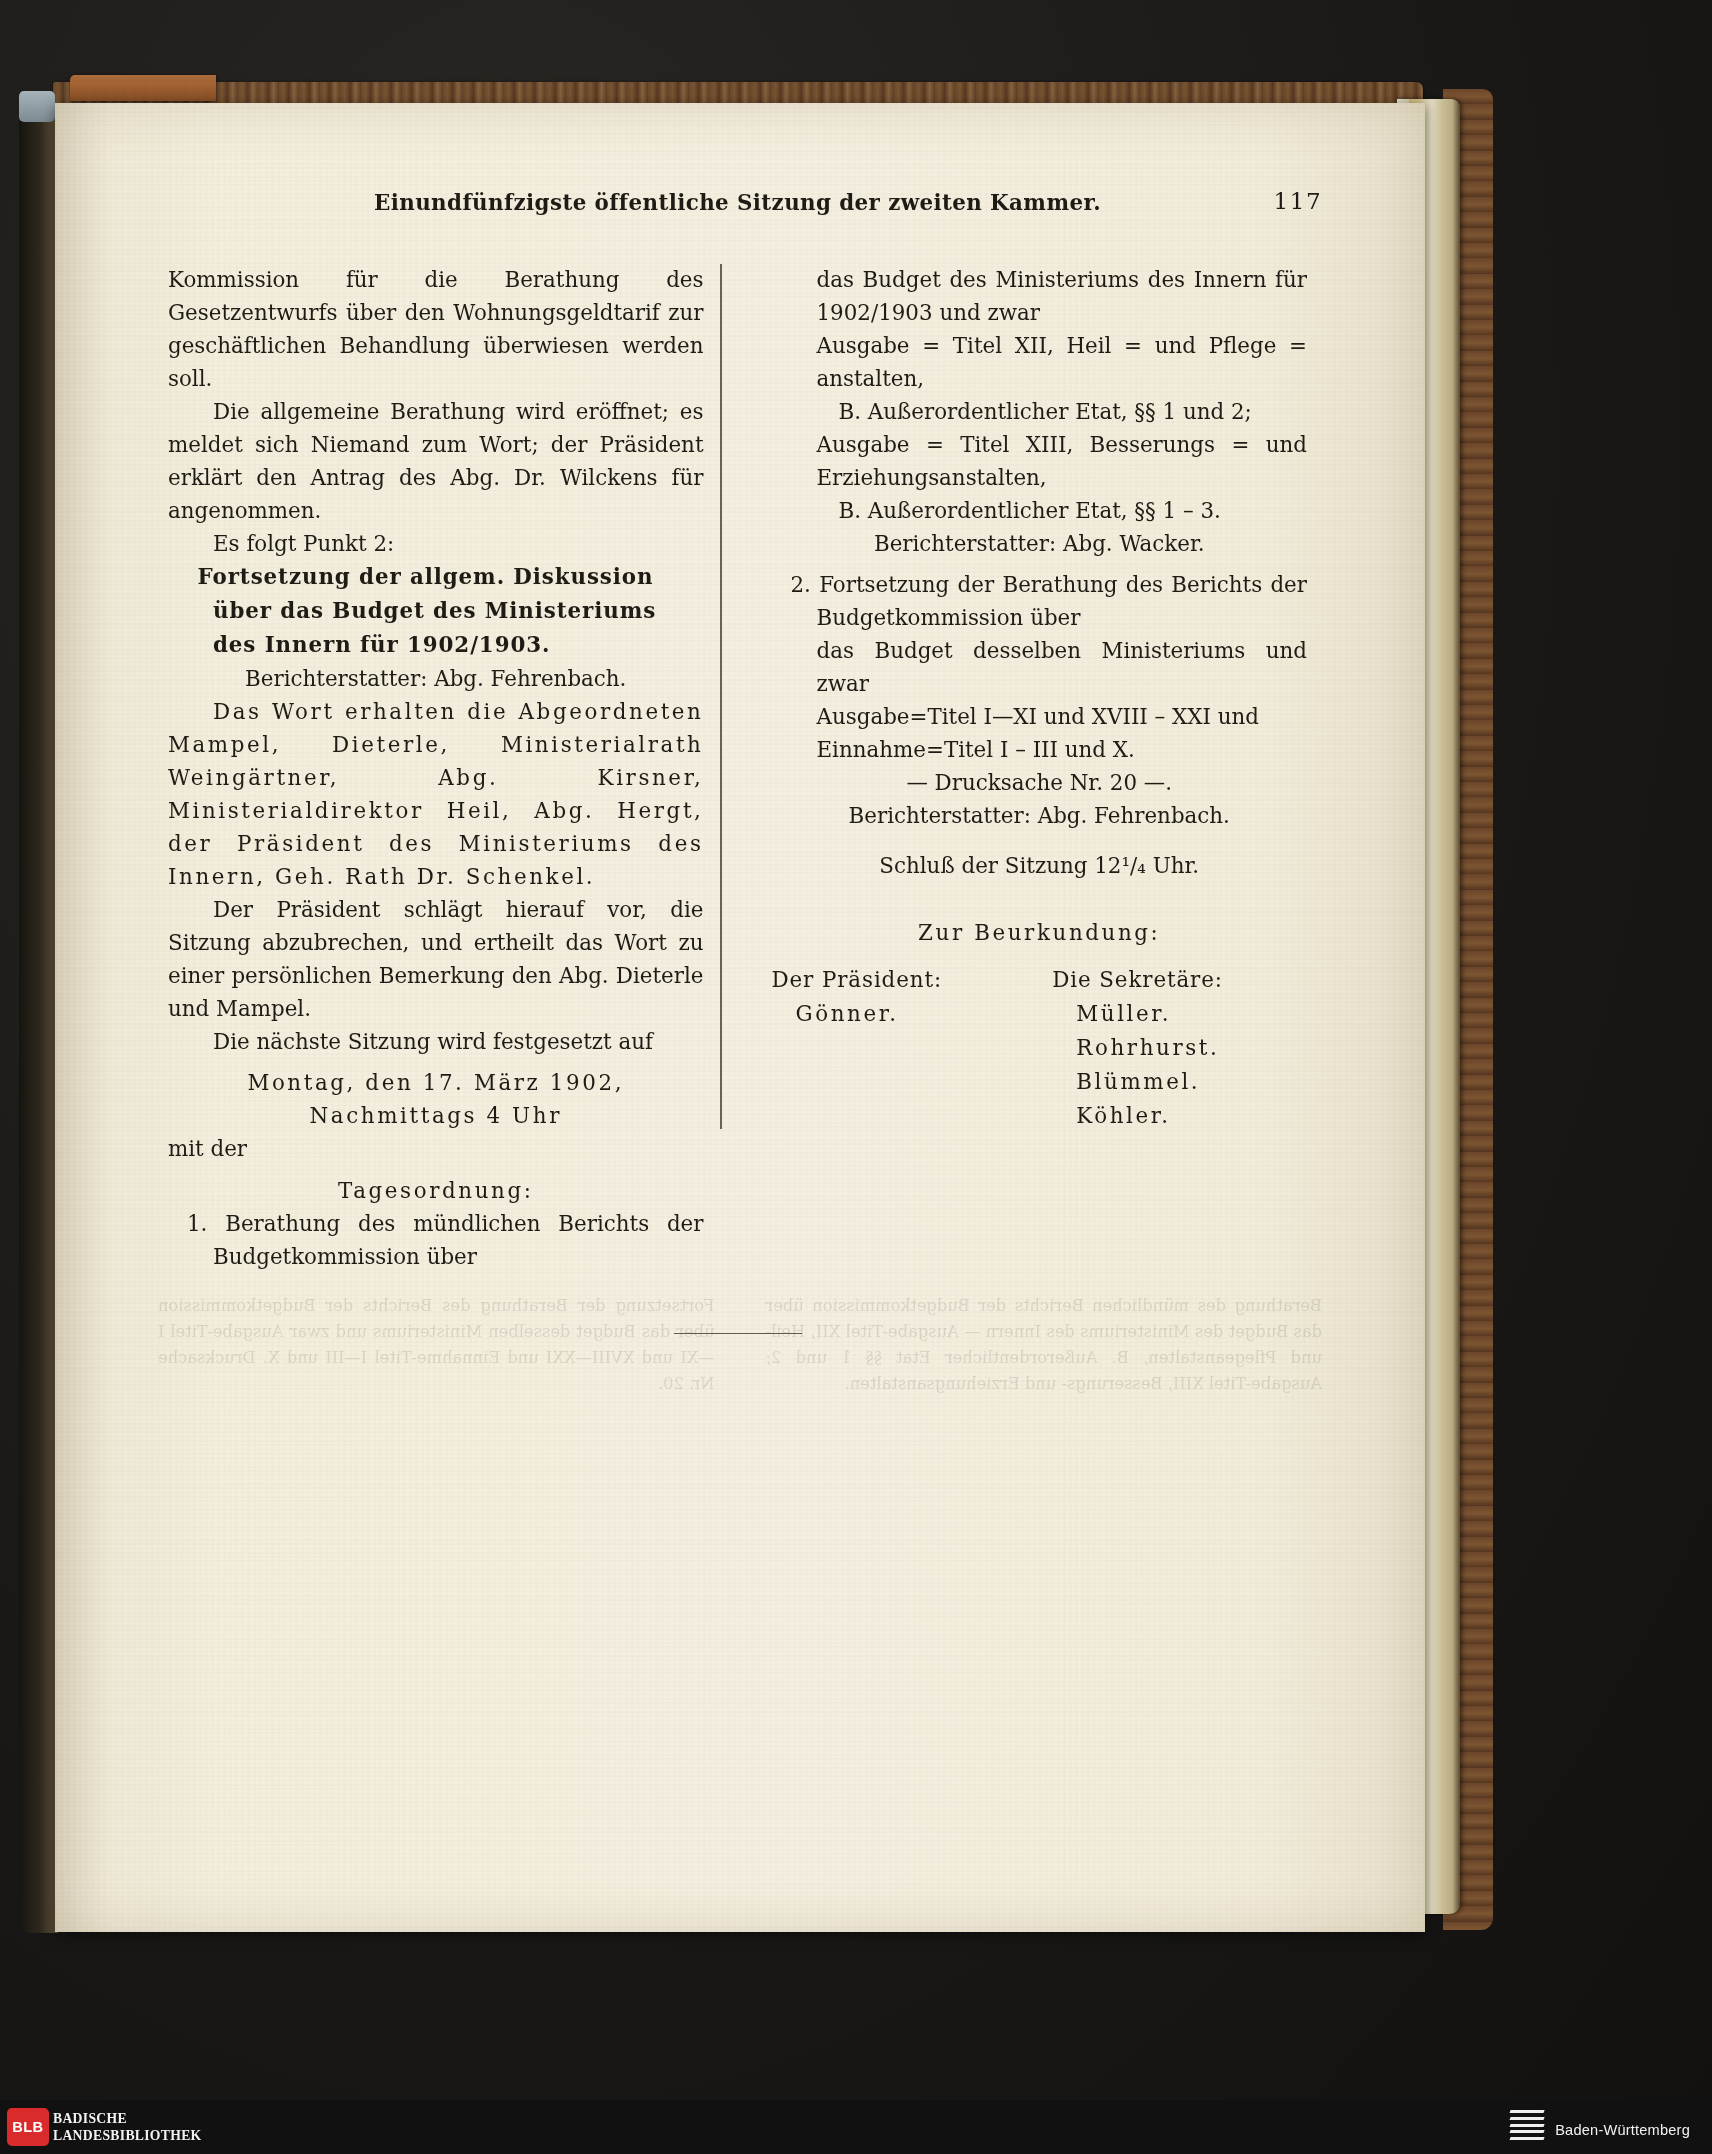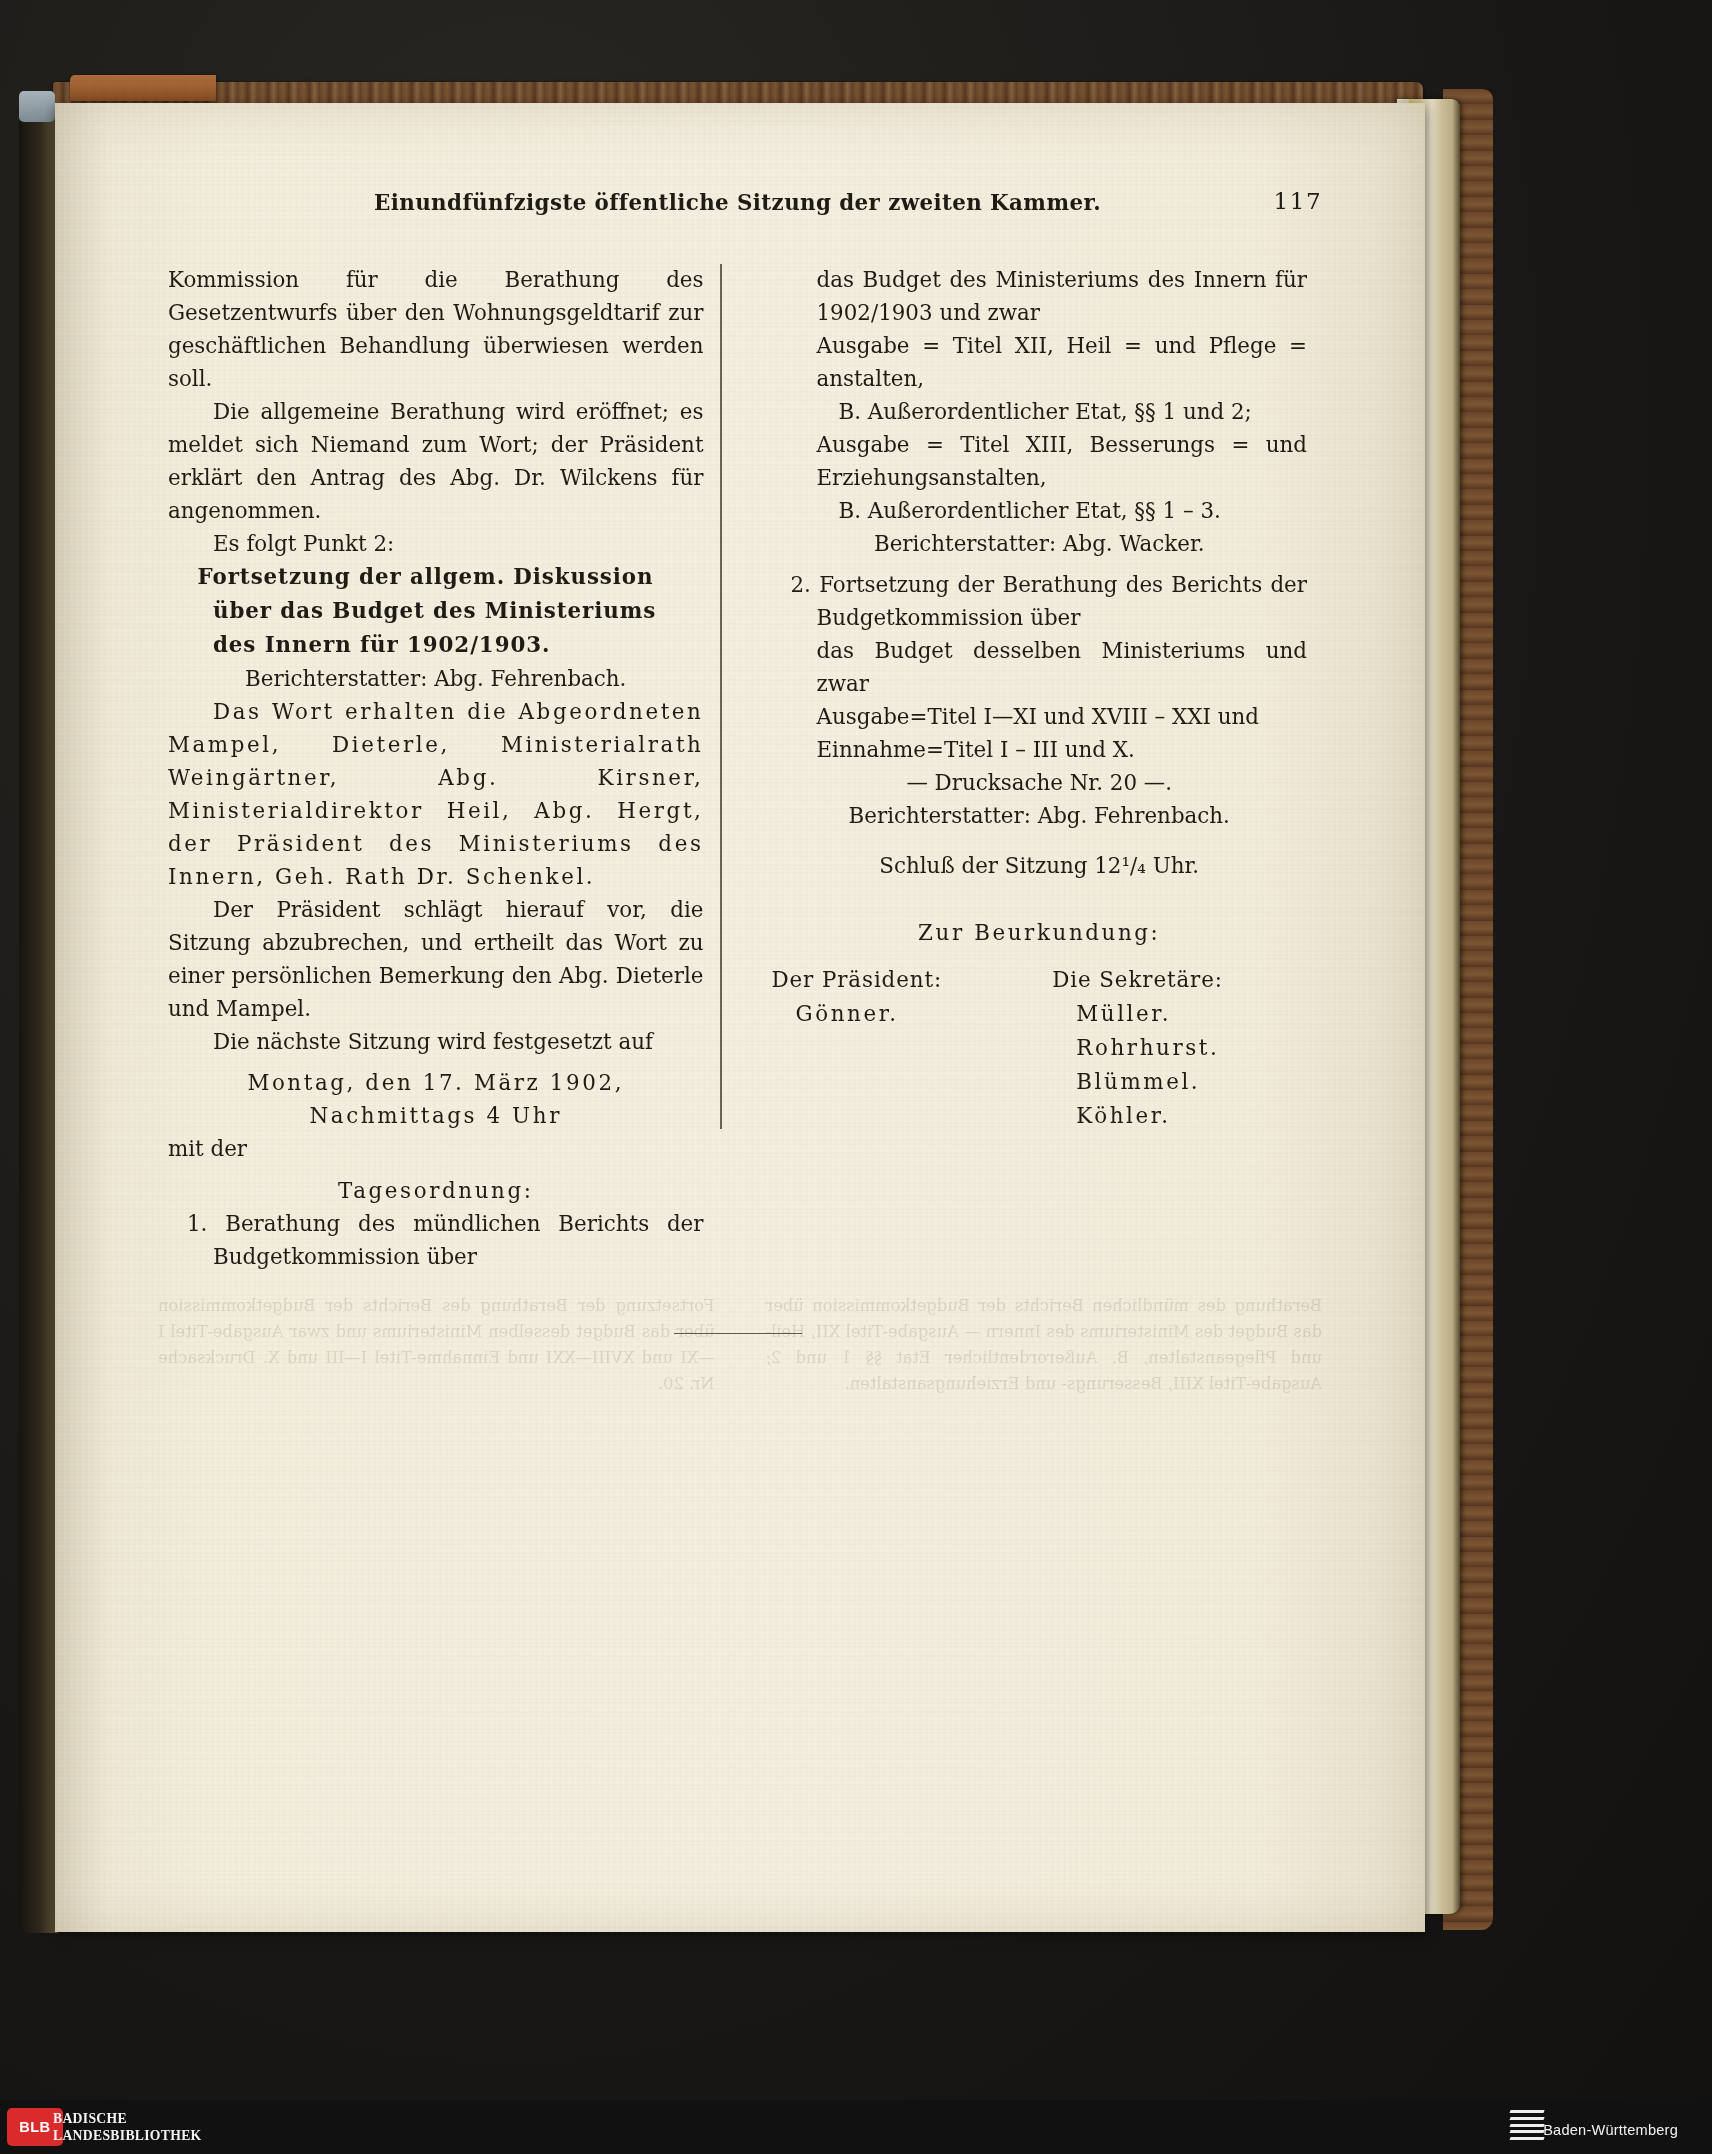--- a/index.html
+++ b/index.html
@@ -166,40 +166,40 @@
     margin:60px auto 0 auto;
   }
 
   
   .footer{
     position:absolute;left:0;bottom:0;width:1712px;height:55px;
     background:#111;
   }
   .blb-logo{
     position:absolute;left:6.8px;bottom:8.6px;
-    width:56px;height:38px;border-radius:5.1px;background:#d92b2b;
+    width:42px;height:38px;border-radius:5.1px;background:#d92b2b;
     color:#fff;font-family:"Liberation Sans",sans-serif;font-weight:700;
     font-size:14.6px;display:flex;align-items:center;justify-content:center;
     letter-spacing:0.4px;
   }
   .blb-text{
     position:absolute;left:53px;bottom:11px;
     color:#f2f2f2;font-family:Liberation Serif, serif;
     font-size:13.7px;line-height:16.3px;font-weight:700;letter-spacing:0.3px;
   }
   .bw-mark{
     position:absolute;right:168px;bottom:12px;
     width:34px;height:33px;
   }
   .bw-mark i{
     display:block;height:3.4px;margin-bottom:3.4px;background:#efefef;
     transform:skewX(-20deg);
   }
   .bw-text{
-    position:absolute;right:34px;bottom:17px;
+    position:absolute;right:22px;bottom:17px;
     color:#f2f2f2;font-family:"Liberation Sans",sans-serif;font-size:14.6px;
     letter-spacing:0.2px;
     margin-top:6px;
   }
 </style>
 </head>
 <body>
 
 <div class="desk"></div>
 

